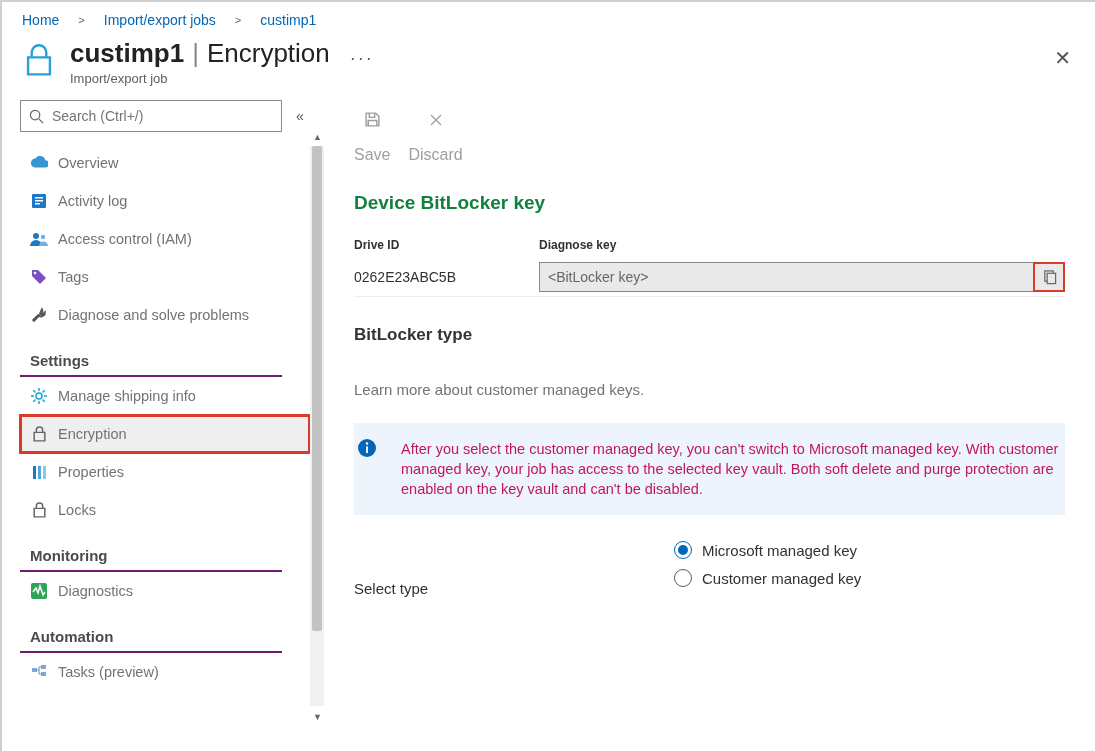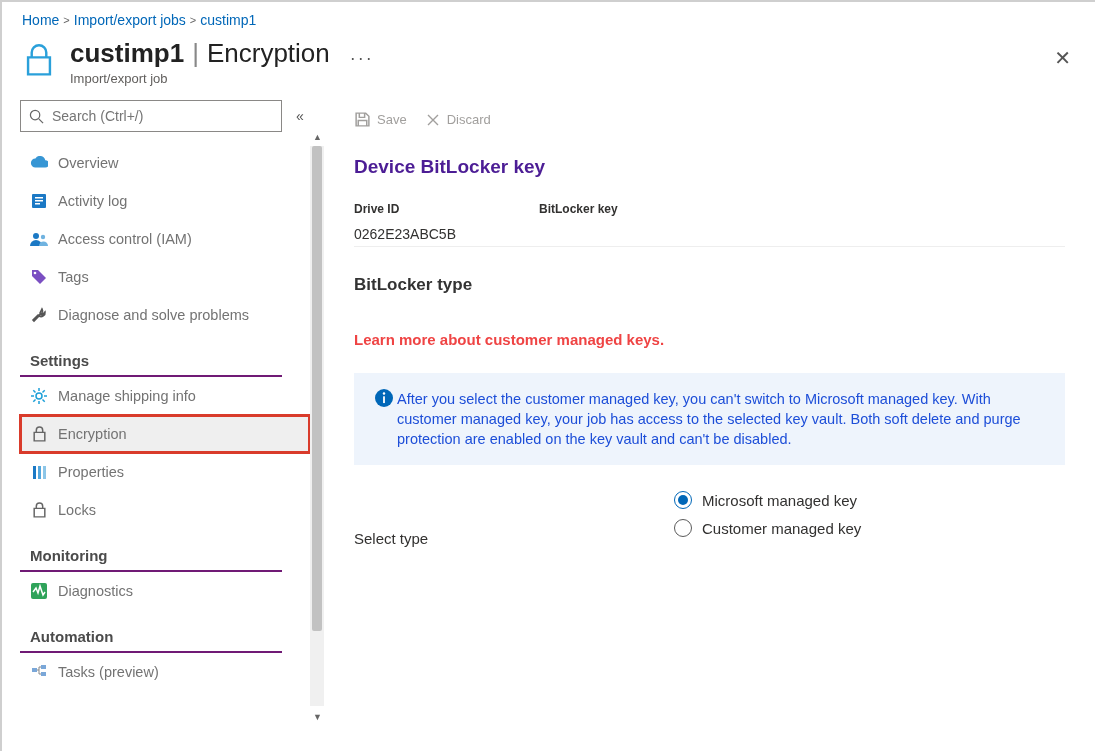--- a/index.html
+++ b/index.html
@@ -11,21 +11,21 @@
     background: #fff;
     width: 1095px; height: 751px;
     overflow: hidden;
     border: 1px solid #cfcfcf;
   }
   a { text-decoration: none; }
 
   
   .breadcrumb {
     display: flex; align-items: center;
-    gap: 4px; padding: 10px 20px 6px;
+    gap: 19px; padding: 10px 20px 6px;
     font-size: 14px;
   }
   .breadcrumb a { color: #0067b8; }
   .breadcrumb .sep { color: #666; font-size: 11px; }
 
   
   .page-header {
     display: flex; align-items: flex-start;
     padding: 4px 20px 10px;
     gap: 14px;
@@ -89,23 +89,23 @@
   .nav-item .ic { width:18px; height:18px; display:flex; align-items:center; justify-content:center;}
   .section-head {
     font-weight:600; color:#4b4b4b;
     padding: 18px 10px 6px; font-size:15px;
     border-bottom: 2px solid #701a75;
     width: 262px;
   }
 
   
   .actions { display:flex; gap:18px; align-items:center; color:#a19f9d; margin-bottom:28px;}
-  .act { display:flex; align-items:center; gap:6px; font-size:13px; cursor:default; color:#a19f9d;}
-
-  h2.section-title { font-size:19px; font-weight:600; margin: 0 0 18px; color:#4c1d95;}
+  .act { display:flex; align-items:center; gap:18px; font-size:16px; cursor:default; color:#a19f9d;flex-direction:column;}
+
+  h2.section-title { font-size:19px; font-weight:600; margin: 0 0 18px; color:#15803d;}
   h3.subsection { font-size:17px; font-weight:600; margin: 28px 0 12px; color:#333;}
 
   
   .key-table { width: 100%; }
   .key-table .hdr { display:flex; font-weight:600; font-size:12px; padding:6px 0;}
   .key-table .col1 { width: 185px; }
   .key-table .col2 { flex:1; position:relative;}
   .key-row { display:flex; align-items:center; padding:4px 0; border-bottom:1px solid #eee;}
   .key-input-wrap {
     display:flex; align-items:center; border:1px solid #8a8886;
@@ -113,26 +113,26 @@
   }
   .key-input-wrap span.v { flex:1; padding:0 8px; color:#666;}
   .copy-btn {
     width:30px; height:28px; display:flex; align-items:center; justify-content:center;
     border-left:1px solid #8a8886;
     outline: 2px solid #d93b2b; outline-offset:-1px;
     cursor:pointer;
   }
 
   .desc { margin-top:10px; font-size:15px; line-height:1.45; color:#333; }
-  .desc a.link { color:#ef4444;font-weight:bold; }
+  .desc a.link { color:#737373; }
 
   .info-box {
-    display:flex; gap:4px;
-    background:#eef4fc; padding:16px 21px;
-    margin-top:22px; font-size:14.5px; line-height:1.4; color:#1d4ed8;
+    display:flex; gap:25px;
+    background:#eef4fc; padding:16px 4px;
+    margin-top:22px; font-size:14.5px; line-height:1.4; color:#be185d;
   }
 
   .select-row { display:flex; align-items:flex-end; margin-top:26px; font-size:15px;}
   .select-row .lbl { width:320px; padding-top:2px;}
   .radios label { display:flex; align-items:center; gap:10px; margin-bottom:10px; cursor:pointer;}
   .radio { width:18px; height:18px; border-radius:50%; border:1px solid #5b5b5b; display:inline-flex; align-items:center; justify-content:center;}
   .radio.checked { border-color:#0067b8;}
   .radio.checked::after { content:""; width:10px; height:10px; border-radius:50%; background:#0067b8;}
 </style>
 </head>
@@ -320,24 +320,35 @@
           </svg>
         <span>Discard</span>
       </div>
     </div>
 
     <h2 class="section-title">Device BitLocker key</h2>
 
     <div class="key-table">
       <div class="hdr">
         <div class="col1">Drive ID</div>
-        <div class="col2">BitLocker key</div>
+        <div class="col2">Diagnose key</div>
       </div>
       <div class="key-row">
         <div class="col1">0262E23ABC5B</div>
+        <div class="col2">
+          <div class="key-input-wrap">
+            <span class="v">&lt;BitLocker key&gt;</span>
+            <div class="copy-btn">
+              <svg width="15" height="15" viewBox="0 0 16 16">
+                  <rect x="3" y="1" width="9" height="11" fill="none" stroke="#666" stroke-width="1.3"></rect>
+                  <rect x="5.5" y="3.5" width="9" height="11" fill="#e9e9e9" stroke="#666" stroke-width="1.3"></rect>
+                </svg>
+            </div>
+          </div>
+        </div>
       </div>
     </div>
 
     <h3 class="subsection">BitLocker type</h3>
     <div class="desc">
       <br>
       <a href="#" class="link">Learn more about customer managed keys.</a>
     </div>
 
     <div class="info-box">

